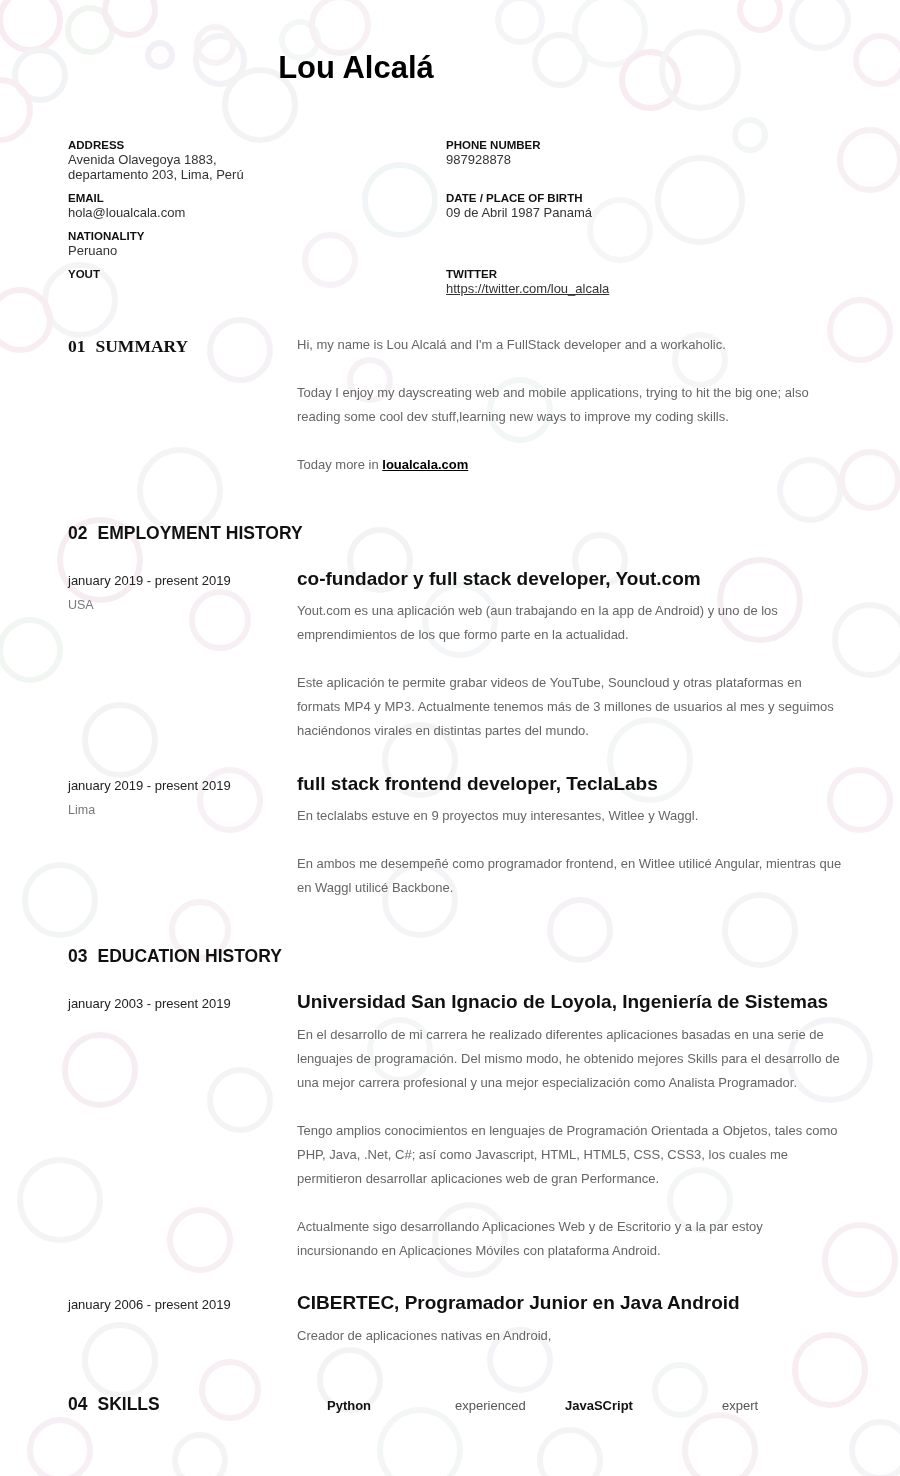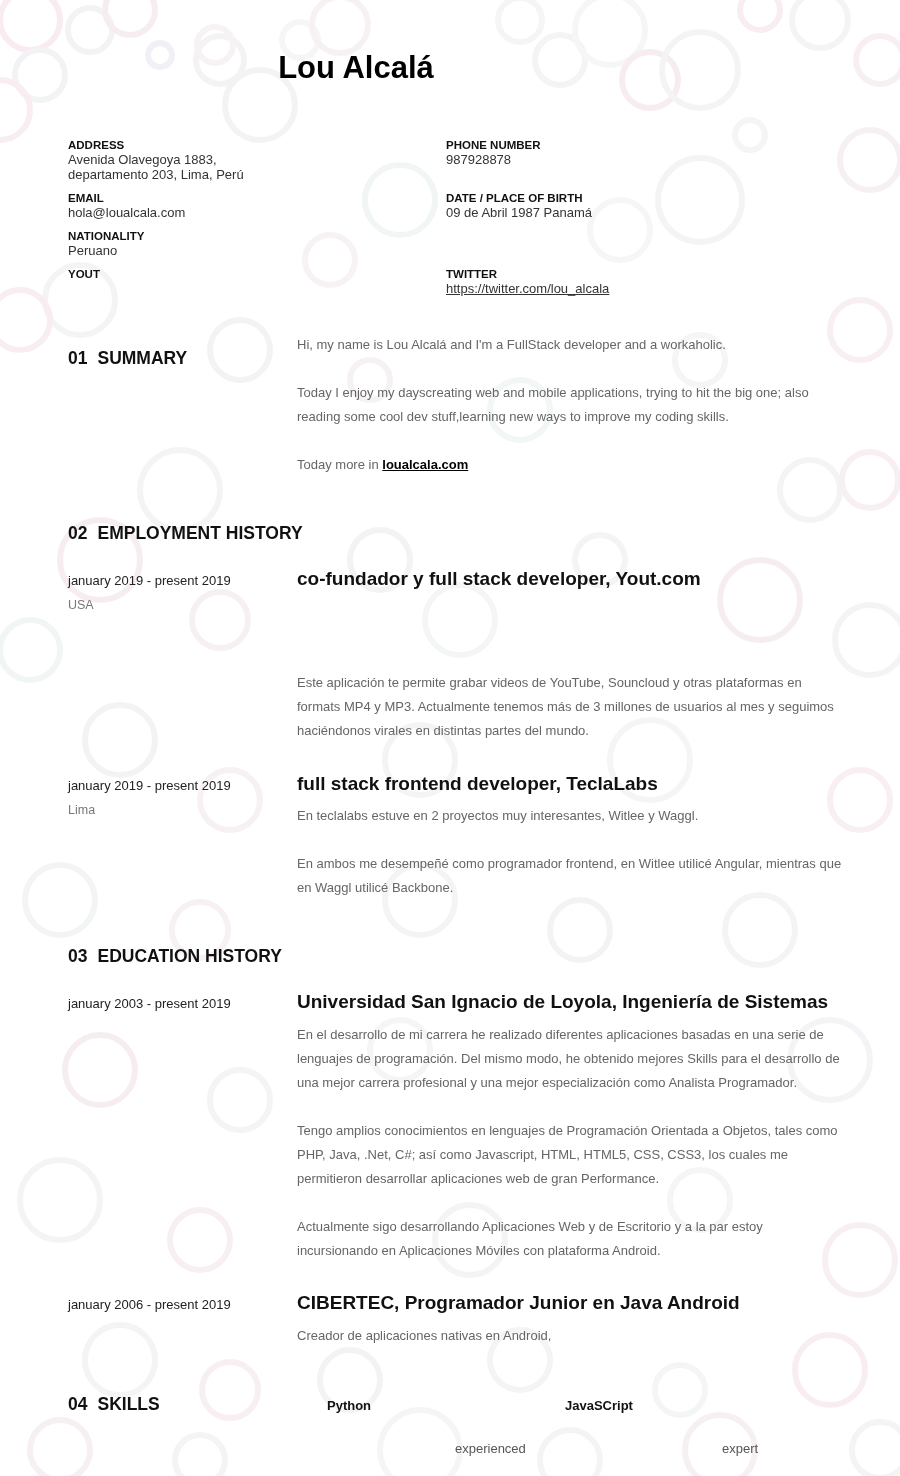--- a/index.html
+++ b/index.html
@@ -96,21 +96,20 @@
     .skill-name {
       position: absolute;
       font-size: 13px;
       font-weight: bold;
       color: #111;
     }
     .skill-level {
       position: absolute;
       font-size: 13px;
       color: #555;
-      margin-top: 43px;
     }
   </style>
 </head>
 <body>
 
 <svg class="bg" width="900" height="1476" viewBox="0 0 900 1476" xmlns="http://www.w3.org/2000/svg">
   <g fill="none" stroke-width="6" opacity="0.55">
     <circle cx="30" cy="20" r="30" stroke="#f3dbe6"></circle>
     <circle cx="90" cy="30" r="22" stroke="#e6ece6"></circle>
     <circle cx="130" cy="10" r="25" stroke="#f0e0ea"></circle>
@@ -220,40 +219,41 @@
 
   <div class="info-item" style="left:68px; top:267px;">
     <div class="info-label">YOUT</div>
   </div>
 
   <div class="info-item" style="left:446px; top:267px;">
     <div class="info-label">TWITTER</div>
     <div class="info-value link">https://twitter.com/lou_alcala</div>
   </div>
 
-  <div class="section-title" style="top:348px;">
+  <div class="section-title" style="top:336px;font-family:Liberation Serif, serif;">
     <span class="num">01</span><span>SUMMARY</span>
   </div>
   <p class="para" style="top:381px;">Today I enjoy my dayscreating web and mobile applications, trying to hit the big one; also reading some cool dev stuff,learning new ways to improve my coding skills.</p>
   <p class="para" style="top:333px;">Hi, my name is Lou Alcalá and I'm a FullStack developer and a workaholic.</p>
   <p class="para" style="top:453px;"><span>Today more in </span><b>loualcala.com</b></p>
 
   <div class="section-title" style="top:523px;">
     <span class="num">02</span><span>EMPLOYMENT HISTORY</span>
   </div>
 
   <div class="entry-date" style="top:573px;">january 2019 - present 2019</div>
   <div class="entry-loc" style="top:598px;">USA</div>
   <div class="entry-title" style="top:568px;">co-fundador y full stack developer, Yout.com</div>
+  <p class="para" style="top:599px;">Yout.com es una aplicación web (aun trabajando en la app de Android) y uno de los emprendimientos de los que formo parte en la actualidad.</p>
   <p class="para" style="top:671px;">Este aplicación te permite grabar videos de YouTube, Souncloud y otras plataformas en formats MP4 y MP3. Actualmente tenemos más de 3 millones de usuarios al mes y seguimos haciéndonos virales en distintas partes del mundo.</p>
 
   <div class="entry-date" style="top:778px;">january 2019 - present 2019</div>
   <div class="entry-loc" style="top:803px;">Lima</div>
   <div class="entry-title" style="top:773px;">full stack frontend developer, TeclaLabs</div>
-  <p class="para" style="top:804px;">En teclalabs estuve en 2 proyectos muy interesantes, Witlee y Waggl.</p>
+  <p class="para" style="top:804px;">En teclalabs estuve en 9 proyectos muy interesantes, Witlee y Waggl.</p>
   <p class="para" style="top:852px;">En ambos me desempeñé como programador frontend, en Witlee utilicé Angular, mientras que en Waggl utilicé Backbone.</p>
 
   <div class="section-title" style="top:946px;">
     <span class="num">03</span><span>EDUCATION HISTORY</span>
   </div>
 
   <div class="entry-date" style="top:996px;">january 2003 - present 2019</div>
   <div class="entry-title" style="top:991px;">Universidad San Ignacio de Loyola, Ingeniería de Sistemas</div>
   <p class="para" style="top:1023px;">En el desarrollo de mi carrera he realizado diferentes aplicaciones basadas en una serie de lenguajes de programación. Del mismo modo, he obtenido mejores Skills para el desarrollo de una mejor carrera profesional y una mejor especialización como Analista Programador.</p>
   <p class="para" style="top:1119px;">Tengo amplios conocimientos en lenguajes de Programación Orientada a Objetos, tales como PHP, Java, .Net, C#; así como Javascript, HTML, HTML5, CSS, CSS3, los cuales me permitieron desarrollar aplicaciones web de gran Performance.</p>

